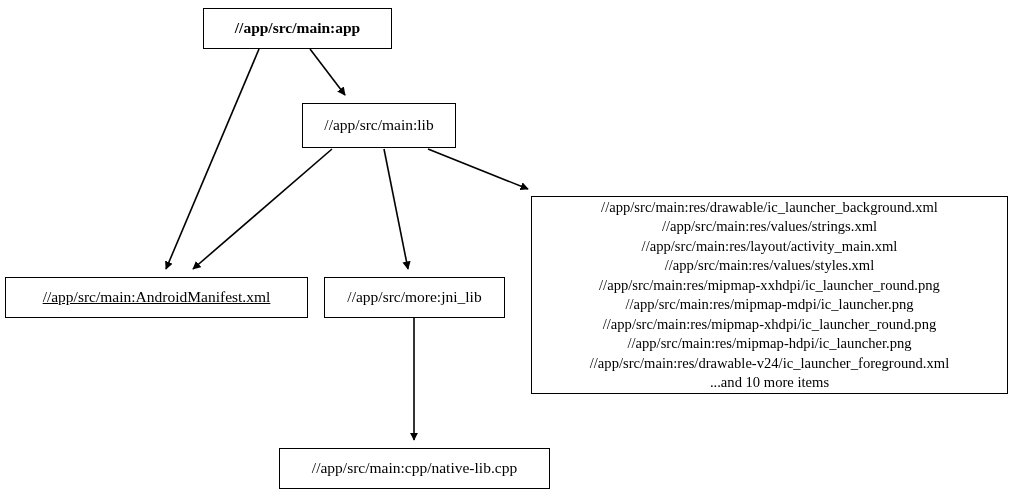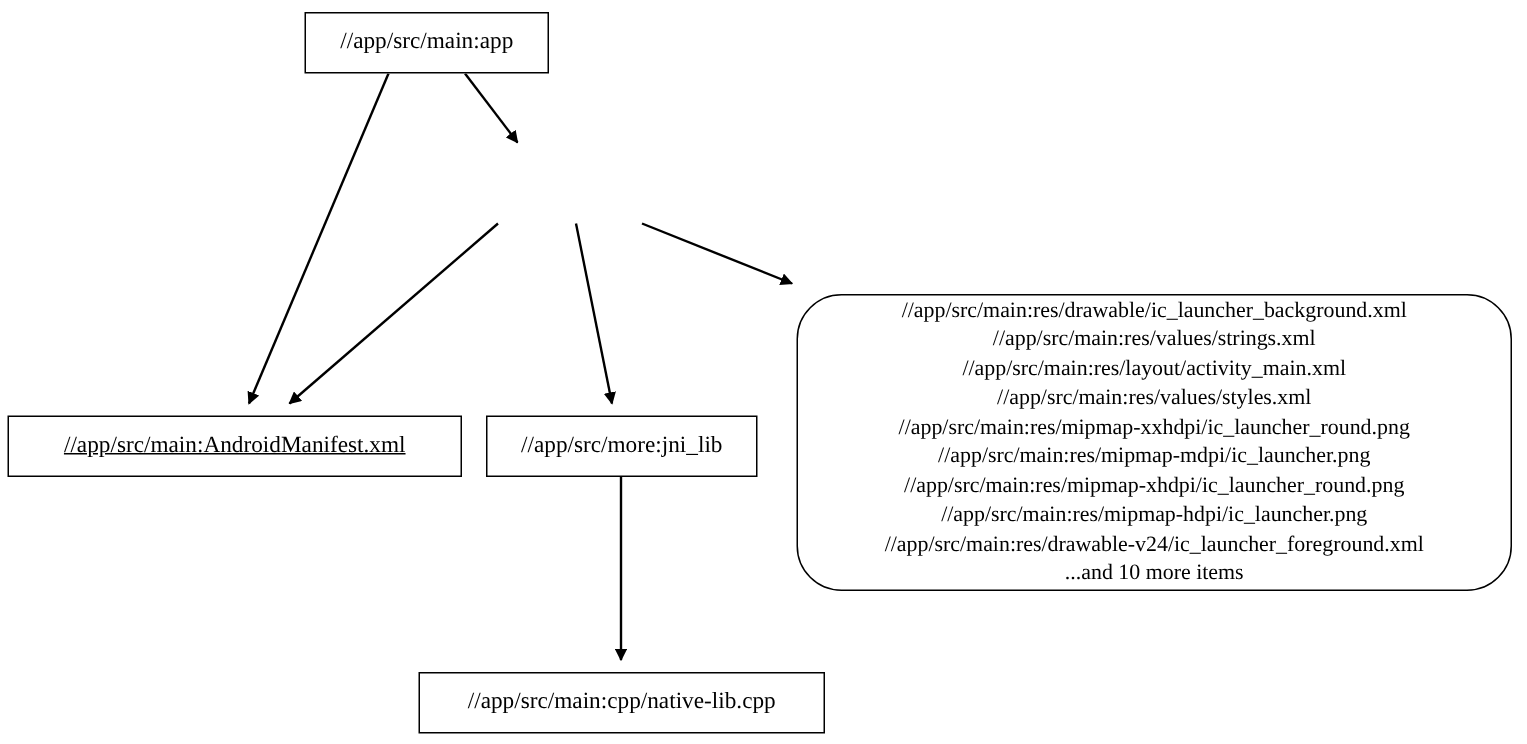--- a/index.html
+++ b/index.html
@@ -61,28 +61,29 @@
 
     <line x1="332" y1="149" x2="193" y2="269" stroke="#000000" stroke-width="1.6" marker-end="url(#arrow)"></line>
 
     <line x1="384" y1="149" x2="408" y2="269" stroke="#000000" stroke-width="1.6" marker-end="url(#arrow)"></line>
 
     <line x1="428" y1="149" x2="528" y2="189" stroke="#000000" stroke-width="1.6" marker-end="url(#arrow)"></line>
 
     <line x1="414" y1="318" x2="414" y2="440" stroke="#000000" stroke-width="1.6" marker-end="url(#arrow)"></line>
   </svg>
 
-  <div class="node" style="left:203px; top:8px; width:163px; height:41px;">//app/src/main:app</div>
+  <div class="node" style="left:203px; top:8px; width:189px; height:41px;font-weight:bold;">//app/src/main:app</div>
 
+  <div class="node" style="left:302px; top:103px; width:154px; height:45px;">//app/src/main:lib</div>
 
   <div class="node" style="left:5px; top:277px; width:303px; height:41px;text-decoration:underline;">//app/src/main:AndroidManifest.xml</div>
 
   <div class="node" style="left:324px; top:277px; width:181px; height:41px;">//app/src/more:jni_lib</div>
 
-  <div class="node multi" style="left:531px; top:196px; width:477px; height:198px;border-radius:30px;">//app/src/main:res/drawable/ic_launcher_background.xml
+  <div class="node multi" style="left:531px; top:196px; width:477px; height:198px;">//app/src/main:res/drawable/ic_launcher_background.xml
 //app/src/main:res/values/strings.xml
 //app/src/main:res/layout/activity_main.xml
 //app/src/main:res/values/styles.xml
 //app/src/main:res/mipmap-xxhdpi/ic_launcher_round.png
 //app/src/main:res/mipmap-mdpi/ic_launcher.png
 //app/src/main:res/mipmap-xhdpi/ic_launcher_round.png
 //app/src/main:res/mipmap-hdpi/ic_launcher.png
 //app/src/main:res/drawable-v24/ic_launcher_foreground.xml
 ...and 10 more items</div>
 

